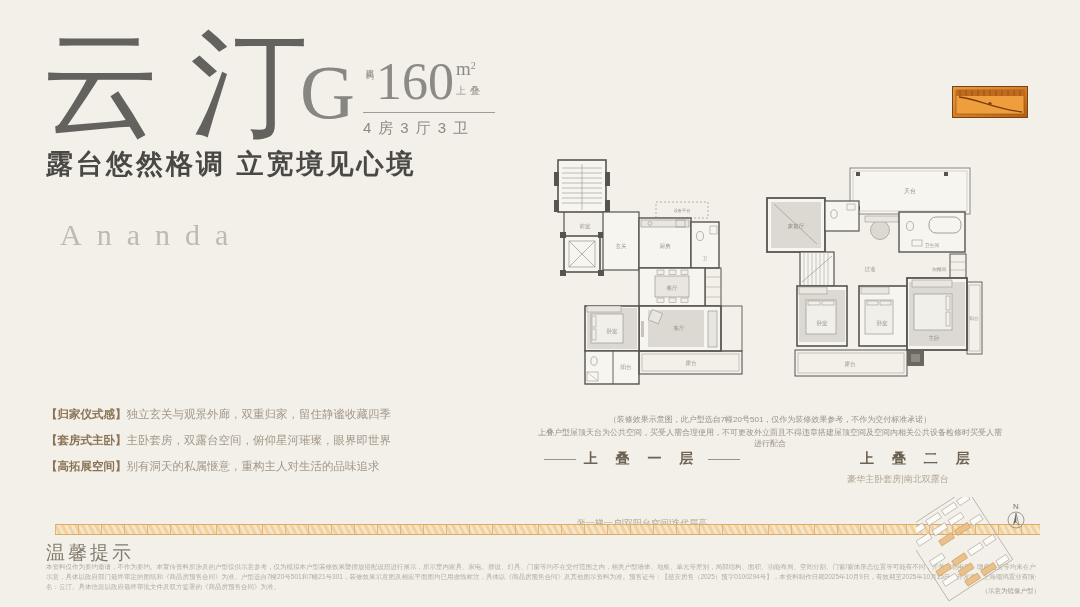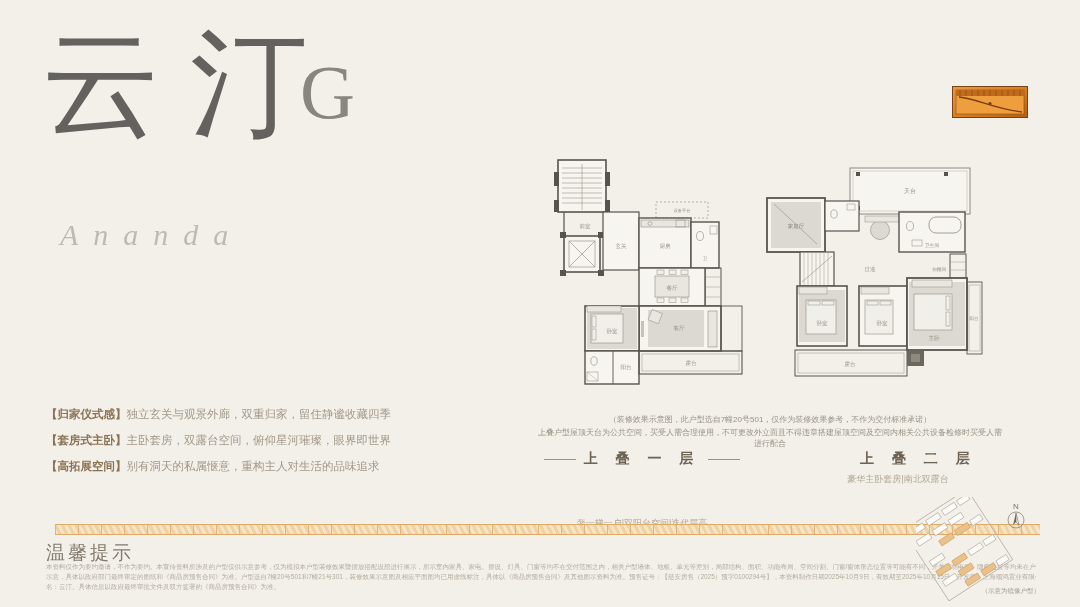--- a/index.html
+++ b/index.html
@@ -17,21 +17,21 @@
   #spec .row1{display:flex;align-items:flex-start;}
   #area-prefix{writing-mode:vertical-rl;font-size:8px;letter-spacing:2px;color:#98978f;margin-top:6px;}
   #area-value{font-family:"Liberation Serif",serif;font-size:52px;font-weight:300;line-height:1;margin-left:2px;}
   .unitcol{margin-left:2px;margin-top:2px;}
   #area-unit{font-family:"Liberation Serif",serif;font-size:19px;}
   #area-sup{font-family:"Liberation Serif",serif;font-size:10px;vertical-align:super;}
   #area-tag{font-size:10px;letter-spacing:4px;color:#98978f;margin-top:4px;}
   #spec .rule{border-top:1px solid #9d9c96;margin-top:4px;}
   #rooms-label{font-size:15px;letter-spacing:7px;margin-top:6px;color:#8b8a85;white-space:nowrap;}
   #slogan{position:absolute;left:46px;top:146px;font-size:27px;font-weight:bold;color:#494844;letter-spacing:3px;}
-  #brand{position:absolute;left:60px;top:218px;font-family:"Liberation Serif",serif;font-style:italic;
+  #brand{position:absolute;left:60px;top:218px;font-family:"Liberation Serif",serif;
     font-size:30px;letter-spacing:15px;color:#bfbab1;}
 
   
   #features{position:absolute;left:46px;top:401px;font-size:11.5px;line-height:26px;white-space:nowrap;}
   .feat-head{font-weight:bold;color:#8a7254;}
   .feat-body{color:#a39889;}
 
   
   .plan-note{position:absolute;left:535px;width:470px;text-align:center;color:#9b9285;font-size:8px;}
   #note1{top:414px;}
@@ -64,21 +64,34 @@
 </style>
 </head>
 <body>
 
 <div id="canvas">
 
   <div class="title-char" id="title-yun">云</div>
   <div class="title-char" id="title-ting">汀</div>
   <div id="plan-letter">G</div>
 
-
+  <div id="spec">
+    <div class="row1">
+      <span id="area-prefix">建面约</span>
+      <span id="area-value">160</span>
+      <span class="unitcol">
+        <span id="area-unit">m</span><span id="area-sup">2</span>
+        <div id="area-tag">上叠</div>
+      </span>
+    </div>
+    <div class="rule"></div>
+    <div id="rooms-label">4房3厅3卫</div>
+  </div>
+
+  <div id="slogan">露台悠然格调  立宽境见心境</div>
   <div id="brand">Ananda</div>
 
   <svg width="76" height="32" viewBox="0 0 76 32" style="position:absolute;left:952px;top:86px;">
     <defs>
       <linearGradient id="copper" x1="0" y1="0" x2="1" y2="1">
         <stop offset="0" stop-color="#e89a40"></stop>
           <stop offset="0.5" stop-color="#d97f22"></stop>
           <stop offset="1" stop-color="#b55e12"></stop>
       </linearGradient>
     </defs>

